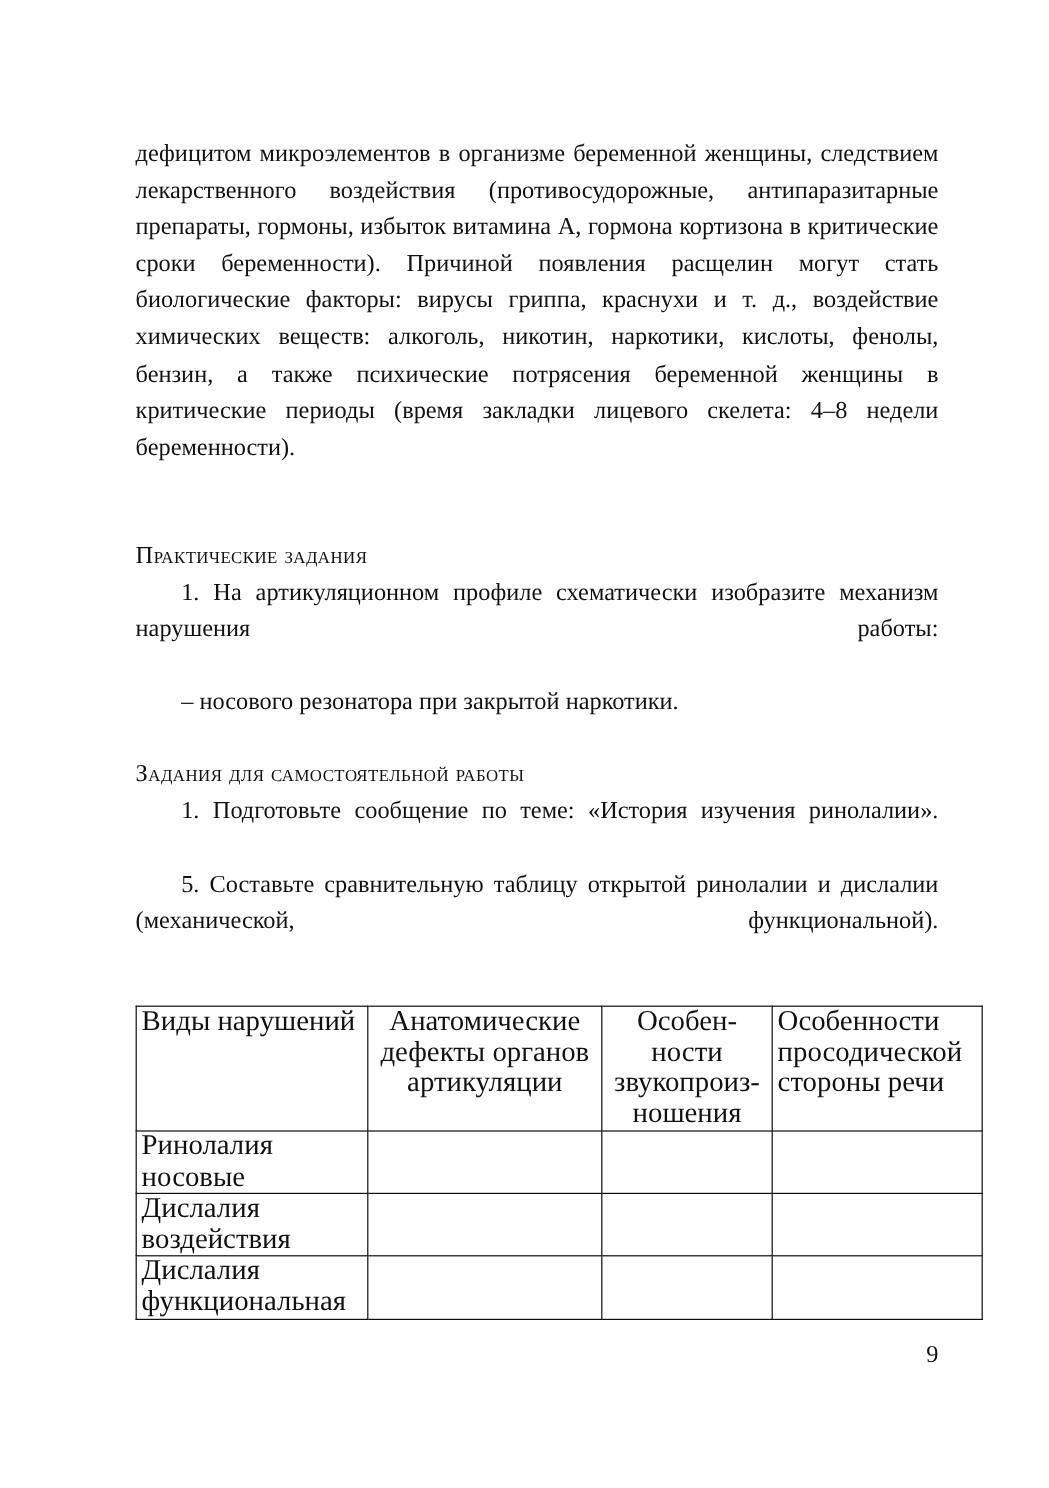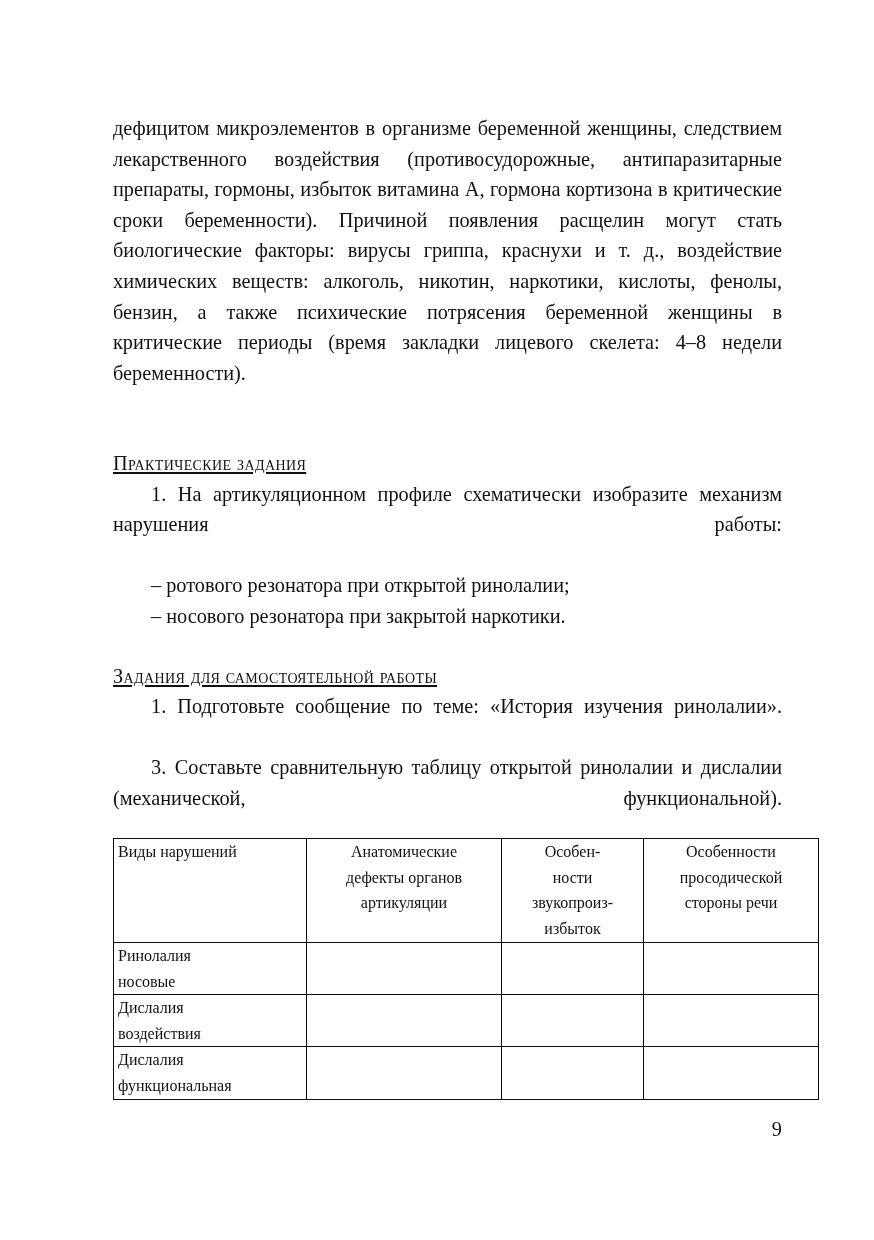--- a/index.html
+++ b/index.html
@@ -67,42 +67,42 @@
     margin: 0;
     font-size: 20.3px;
     line-height: 30.6px;
     font-variant: small-caps;
     font-weight: normal;
     letter-spacing: 0.4px;
     text-align: left;
     white-space: nowrap;
   }
 
-  .gap-before-head { margin-top: 29px; text-decoration: underline; }
+  .gap-before-head { margin-top: 29px; }
 
   
   .cmp-table {
     position: absolute;
     left: 113px;
     top: 838px;
     width: 669px;
     border-collapse: collapse;
     table-layout: fixed;
-    font-size: 16px;
+    font-size: 24px;
     line-height: 25.6px;
   }
   .cmp-table td {
     border: 1.6px solid #0d0d0d;
     padding: 0 4px;
     vertical-align: top;
   }
   .cmp-table .c1 { width: 184px; text-align: left; }
   .cmp-table .c2 { width: 186px; text-align: center; margin-top: 46px; }
   .cmp-table .c3 { width: 133px; text-align: center; }
-  .cmp-table .c4 { width: 166px; text-align: center; }
+  .cmp-table .c4 { width: 166px; }
 
   .cmp-table tr.head td { height: 103px; }
   .cmp-table tr.body td { height: 46px; }
 
   .cell-lines { display: block; }
   .cell-lines span { display: block; }
 
   .page-number {
     position: absolute;
     left: 0;
@@ -119,30 +119,29 @@
 <div class="page">
 
   <div class="content">
 
     <p class="para body-block">дефицитом микроэлементов в организме беременной женщины, следствием лекарственного воздействия (противосудорожные, антипаразитарные препараты, гормоны, избыток витамина А, гормона кортизона в критические сроки беременности). Причиной появления расщелин могут стать биологические факторы: вирусы гриппа, краснухи и т. д., воздействие химических веществ: алкоголь, никотин, наркотики, кислоты, фенолы, бензин, а также психические потрясения беременной женщины в критические периоды (время закладки лицевого скелета: 4–8 недели беременности).</p>
 
     <h2 class="section-head gap-before-head">Практические задания</h2>
 
     <p class="para indent">1. На артикуляционном профиле схематически изобразите механизм нарушения работы:</p>
 
-    <p class="para dash-item">– ротового резонатора при открытой ринолалии;</p>
 
     <p class="para dash-item">– носового резонатора при закрытой наркотики.</p>
 
 
     <h2 class="section-head gap-before-head">Задания для самостоятельной работы</h2>
 
     <p class="para indent">1. Подготовьте сообщение по теме: «История изучения ринолалии».</p>
 
-    <p class="para indent">3. Составьте сравнительную таблицу открытой ринолалии и дислалии (механической, функциональной).</p>
+    <p class="para indent">5. Составьте сравнительную таблицу открытой ринолалии и дислалии (механической, функциональной).</p>
 
   </div>
 
   <table class="cmp-table">
     <tbody>
       <tr class="head">
         <td class="c1">
           <span class="cell-lines">
             <span>Виды нарушений</span>
           </span>
@@ -152,21 +151,21 @@
             <span>Анатомические</span>
             <span>дефекты органов</span>
             <span>артикуляции</span>
           </span>
         </td>
         <td class="c3">
           <span class="cell-lines">
             <span>Особен-</span>
             <span>ности</span>
             <span>звукопроиз-</span>
-            <span>избыток</span>
+            <span>ношения</span>
           </span>
         </td>
         <td class="c4">
           <span class="cell-lines">
             <span>Особенности</span>
             <span>просодической</span>
             <span>стороны речи</span>
           </span>
         </td>
       </tr>

